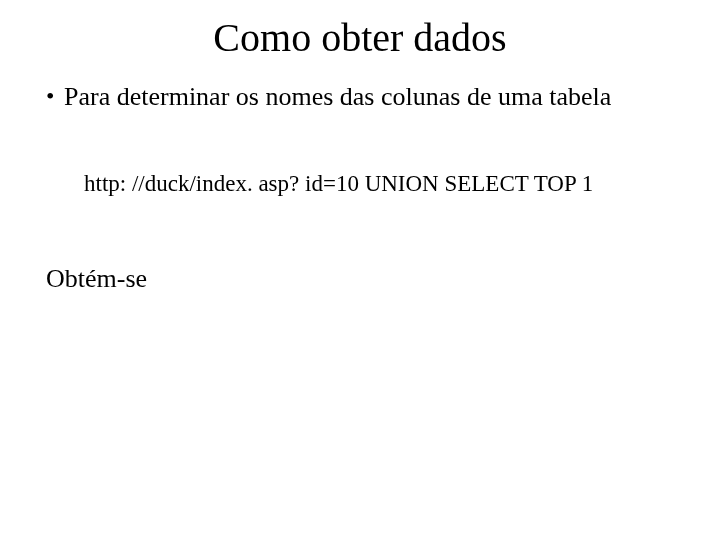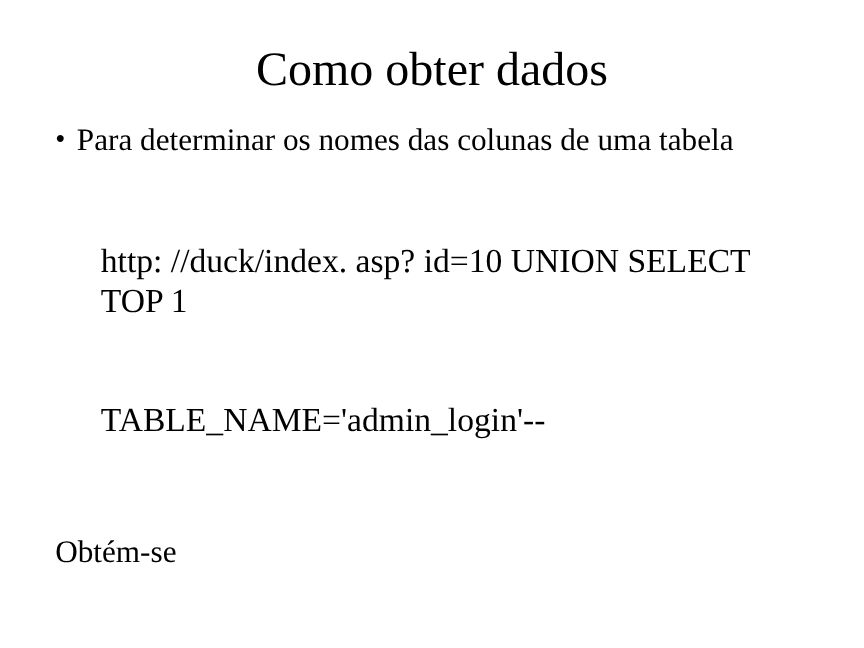--- a/index.html
+++ b/index.html
@@ -8,21 +8,21 @@
     width: 720px;
     height: 540px;
     background: #ffffff;
     font-family: "Times New Roman", Times, serif;
     color: #000000;
   }
   .slide {
     box-sizing: border-box;
     width: 720px;
     height: 540px;
-    padding: 26px 40px 0 40px;
+    padding: 6px 40px 0 40px;
   }
   .title {
     text-align: center;
     font-size: 40px;
     font-weight: normal;
     margin: 8px 0 20px 0;
   }
   .bullet-row {
     display: flex;
     align-items: flex-start;
@@ -33,21 +33,21 @@
   .bullet-dot {
     width: 18px;
     flex: 0 0 18px;
     font-size: 24px;
     line-height: 1.3;
   }
   .bullet-text {
     flex: 1;
   }
   .code-block-1 {
-    font-size: 28px;
+    font-size: 23px;
     line-height: 1.18;
     margin: 4px 0 12px 44px;
     white-space: pre-wrap;
   }
   .subheading {
     font-size: 26px;
     margin: 6px 0 6px 6px;
   }
 </style>
 </head>
@@ -57,18 +57,17 @@
 
   <div class="title">Como obter dados</div>
 
   <div class="bullet-row">
     <div class="bullet-dot">•</div>
     <div class="bullet-text">Para determinar os nomes das colunas de uma tabela</div>
   </div>
 
   <div class="code-block-1">
     <div>http: //duck/index. asp? id=10 UNION SELECT TOP 1</div>
-    <div>TABLE_NAME='admin_login'--</div>
   </div>
 
   <div class="subheading">Obtém-se</div>
 
 </div>
 
 </body></html>

